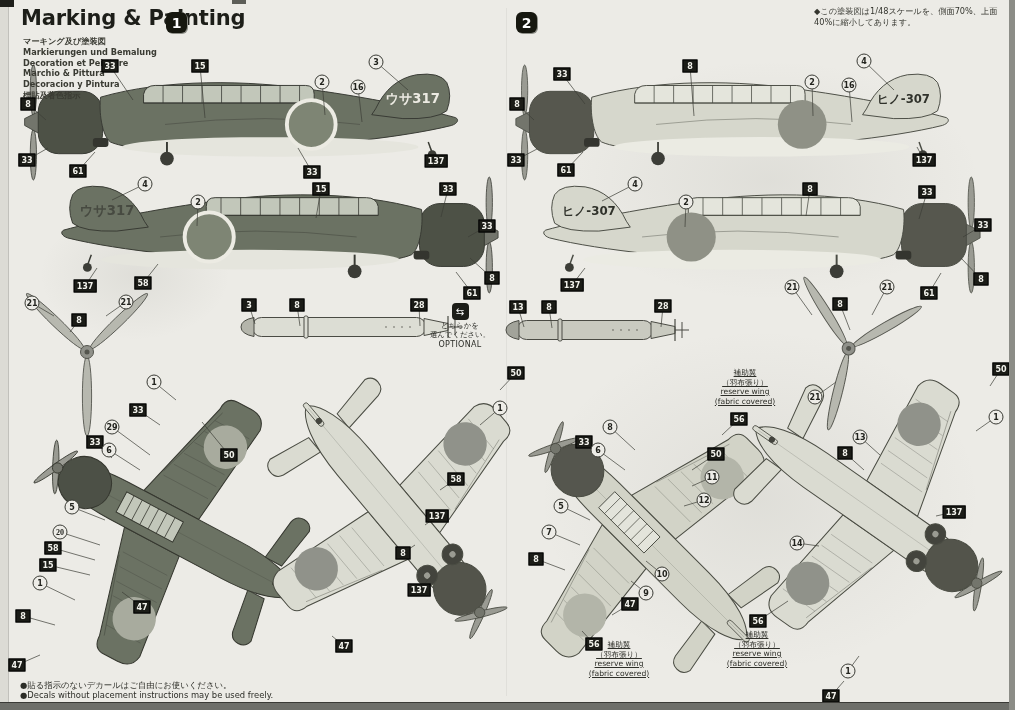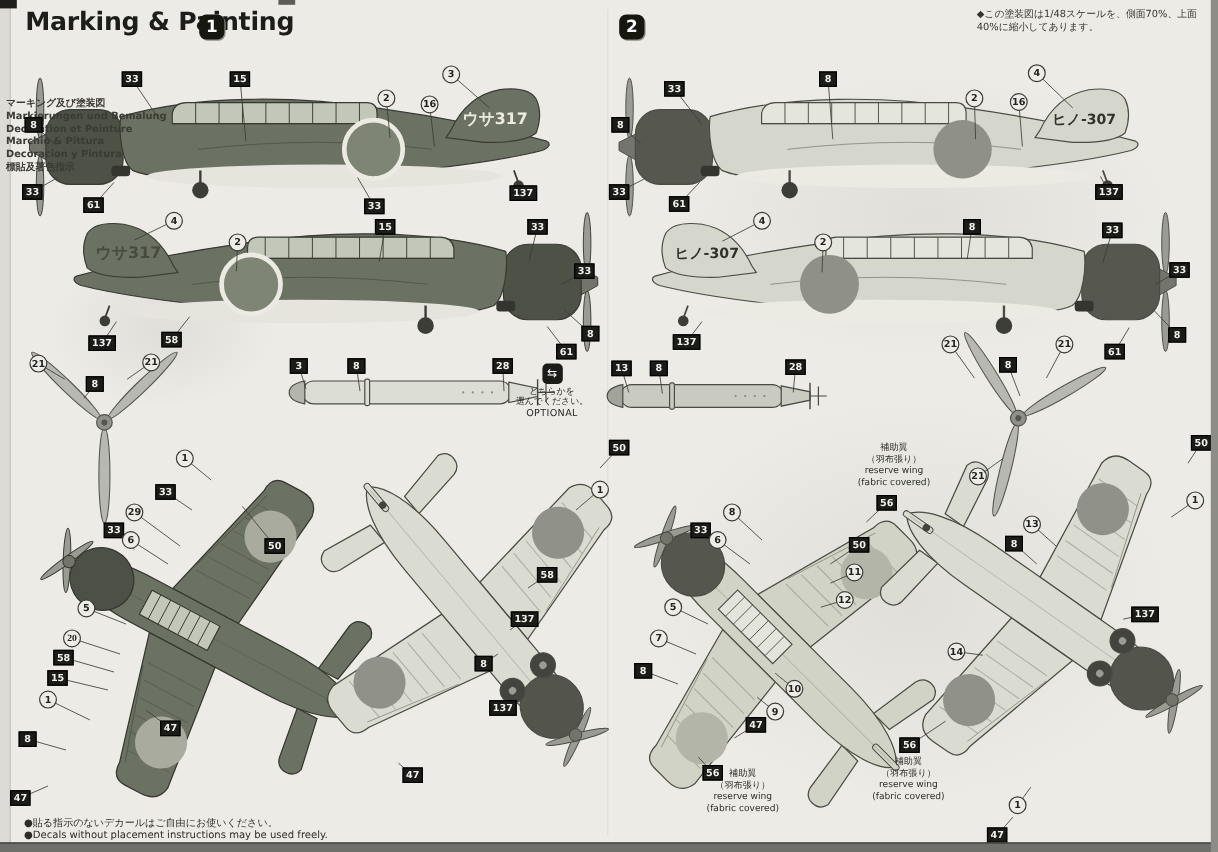--- a/index.html
+++ b/index.html
@@ -1,39 +1,39 @@
 <!DOCTYPE html>
 <html><head>
 <meta charset="utf-8">
 <style>
   html,body{margin:0;padding:0;background:#d8d7d2;}
   .sheet{position:relative;width:1015px;height:710px;background:#ecebe6;overflow:hidden;
          font-family:"DejaVu Sans",sans-serif;color:#2b2c27;}
   .title{position:absolute;left:21px;top:6px;font-size:21px;font-weight:bold;color:#1d1e19;letter-spacing:-0.2px;z-index:15;}
-  .subs{position:absolute;left:5px;top:36px;font-size:8.2px;font-weight:bold;line-height:10.8px;color:#3a3b33;z-index:15;margin-top:44px;}
+  .subs{position:absolute;left:23px;top:36px;font-size:8.2px;font-weight:bold;line-height:10.8px;color:#3a3b33;z-index:15;}
   .sech{position:absolute;top:12px;display:flex;gap:7px;align-items:flex-start;z-index:15;}
   .badge{display:inline-flex;width:21px;height:21px;background:#16170f;color:#fff;border-radius:6px;
          font-size:14px;font-weight:bold;align-items:center;justify-content:center;box-shadow:1px 1px 0 #8e8f88;}
   .sech .jp{font-size:10px;font-weight:bold;line-height:13px;}
   .sech .en{font-size:10px;line-height:13px;}
   .notes{position:absolute;left:814px;top:6px;width:196px;font-size:8.2px;line-height:10.6px;color:#34352e;z-index:15;}
   .notes div{margin-bottom:1px;}
   .optional{position:absolute;left:428px;top:303px;width:64px;text-align:center;z-index:25;}
   .opticon{width:17px;height:17px;margin:0 auto 2px auto;background:#1b1c17;border-radius:4px;color:#fff;
            font-size:10px;line-height:17px;text-align:center;}
   .optional .jp{font-size:7.4px;line-height:8.8px;}
   .optional .en{font-size:8px;line-height:10px;letter-spacing:0.3px;}
   .footer{position:absolute;left:20px;top:680px;font-size:8.4px;line-height:10.4px;color:#2c2d27;z-index:15;}
   .co{position:absolute;transform:translate(-50%,-50%);z-index:30;}
   .cob{background:#1b1c17;color:#f2f2ec;font-size:8px;line-height:11px;font-weight:bold;
        min-width:9px;padding:0 2px;height:11px;text-align:center;border:1px solid #000;}
   .coc{background:#edece7;color:#22231e;border:1px solid #3a3b35;border-radius:50%;
        width:13px;height:13px;font-size:8px;line-height:13px;font-weight:bold;text-align:center;}
   .rw{position:absolute;transform:translate(-50%,0);text-align:center;font-size:7.6px;line-height:9.5px;
-      color:#2e2f29;z-index:25;white-space:nowrap;}
+      color:#2e2f29;z-index:25;white-space:nowrap;text-decoration:underline;}
   #leaders{position:absolute;left:0;top:0;z-index:20;pointer-events:none;}
   .art{position:absolute;z-index:10;}
   .ghost{position:absolute;z-index:1;border-radius:50%;
          background:radial-gradient(closest-side,rgba(110,112,100,0.10),rgba(110,112,100,0));}
   .edge-bottom{position:absolute;left:0;top:702px;width:1015px;height:8px;background:#6e6f6a;border-top:1px solid #3a3a36;z-index:40;}
   .edge-right{position:absolute;left:1009px;top:0;width:6px;height:710px;background:#8c8d87;z-index:40;}
   .edge-left{position:absolute;left:0;top:0;width:8px;height:710px;background:#dcdbd5;border-right:1px solid rgba(0,0,0,0.12);z-index:5;}
   .smudge1{position:absolute;left:0;top:0;width:14px;height:7px;background:#1e1f1a;z-index:41;}
   .smudge2{position:absolute;left:232px;top:0;width:14px;height:4px;background:#3a3b35;opacity:0.8;z-index:41;}
   .fold{position:absolute;left:506px;top:8px;width:1px;height:688px;background:rgba(0,0,0,0.05);z-index:2;}

